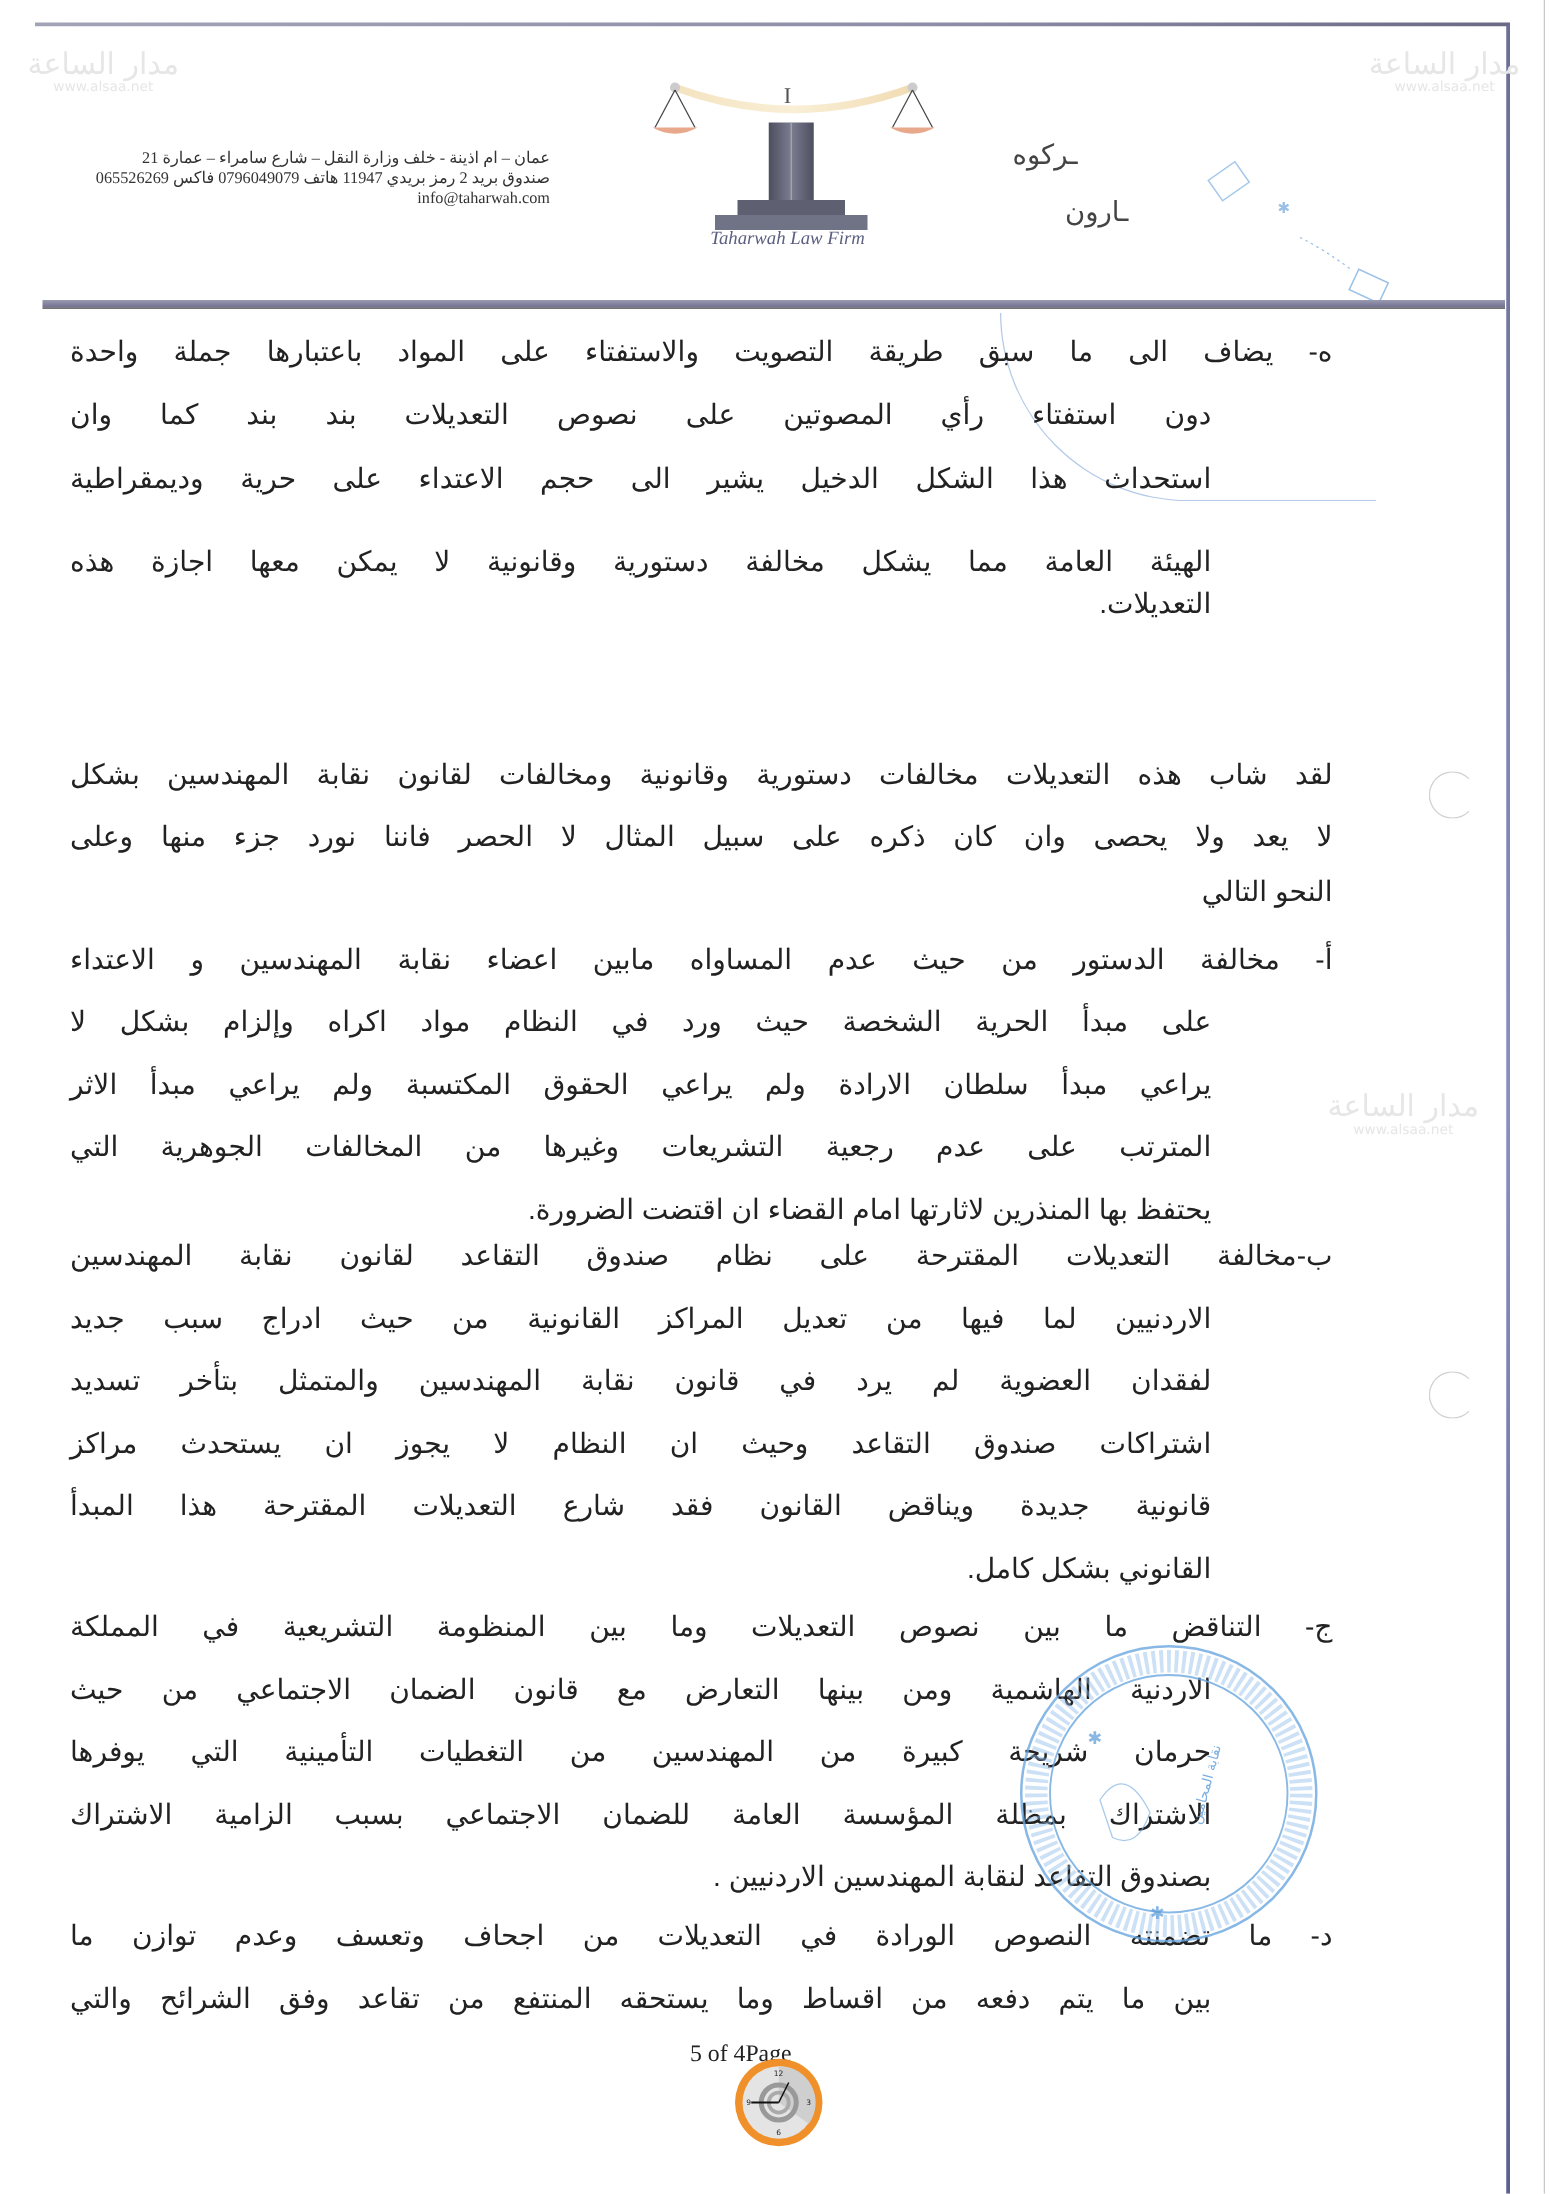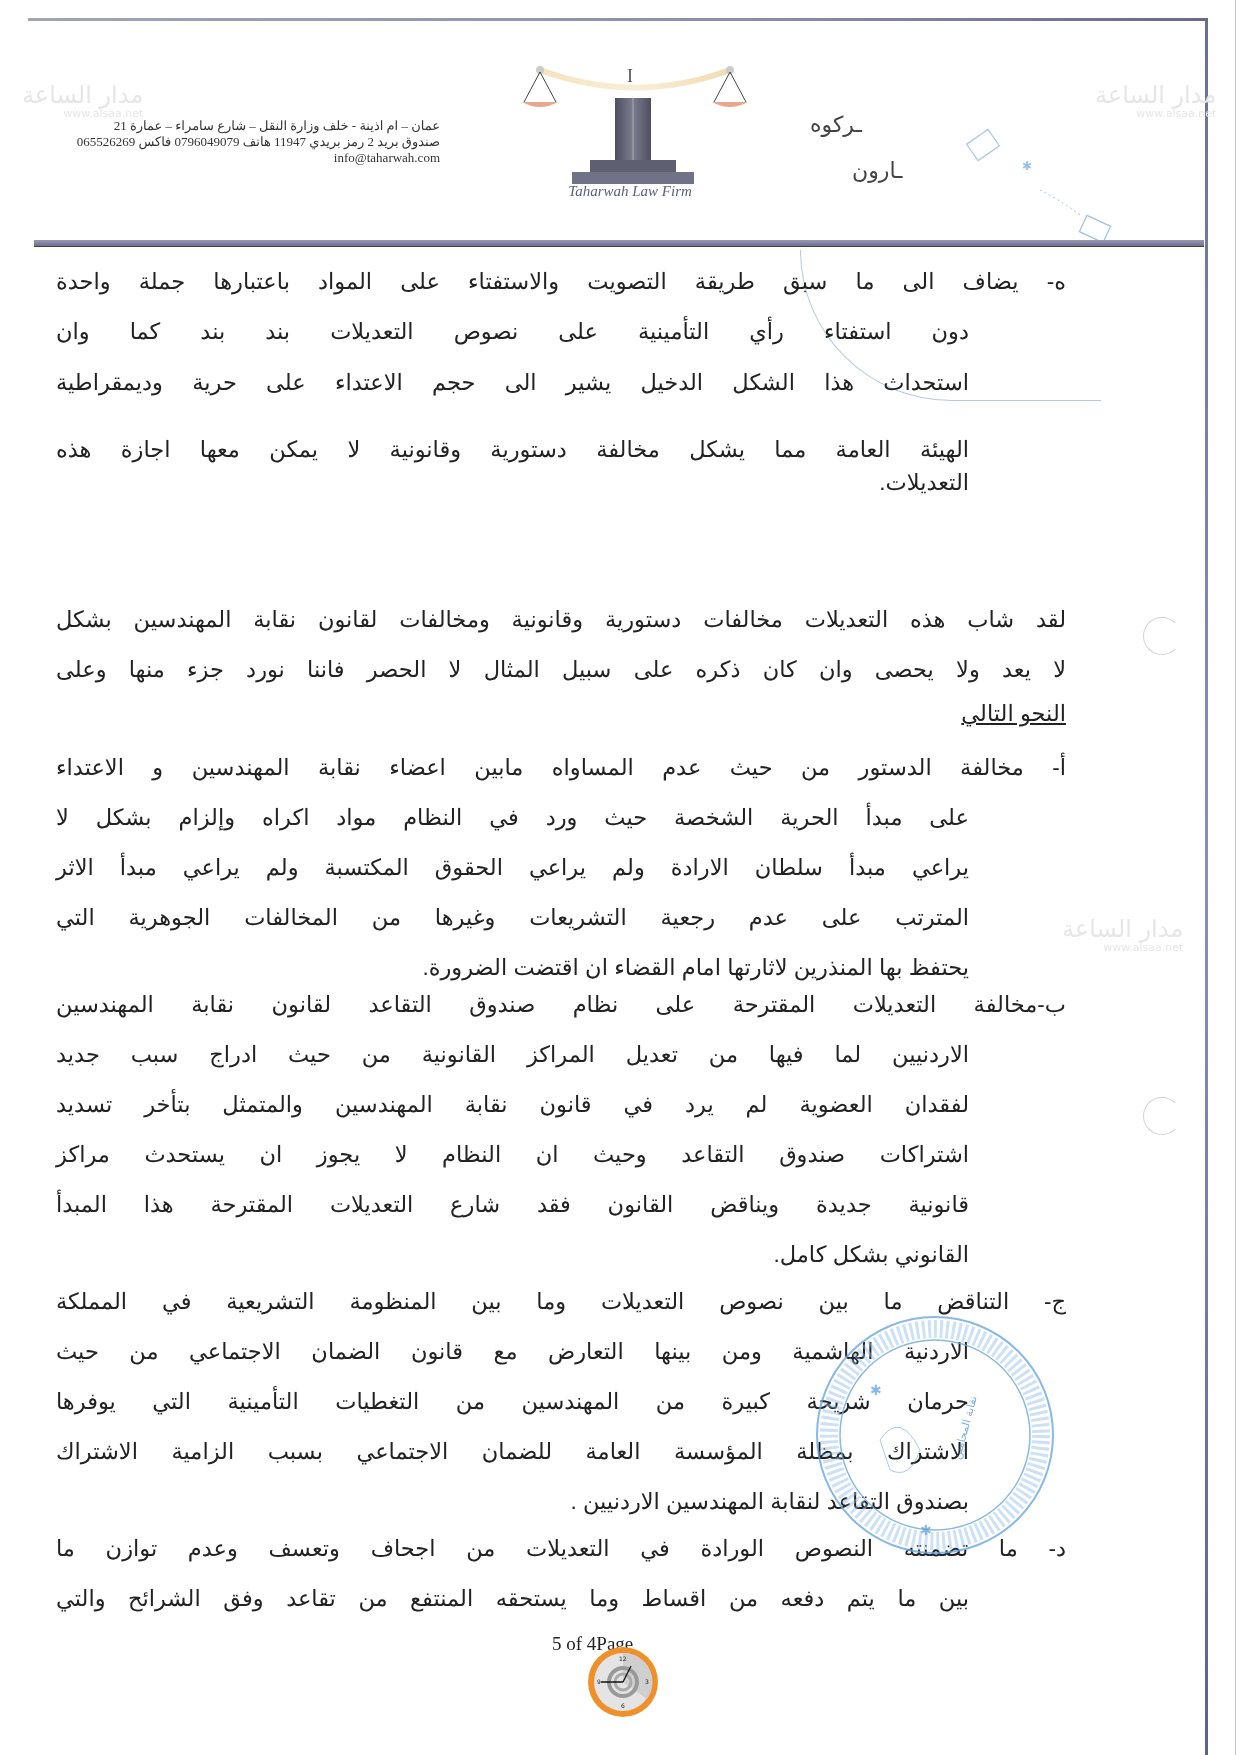--- a/index.html
+++ b/index.html
@@ -1,21 +1,21 @@
 <!DOCTYPE html>
 <html><head>
   <meta charset="utf-8">
   <style>
     html, body { margin: 0; padding: 0; background: #ffffff; }
     body { width: 1241px; height: 1755px; position: relative; overflow: hidden; font-family: "DejaVu Sans", sans-serif; color: #1a1a1a; }
     .page-frame-right { position: absolute; left: 1205px; top: 20px; width: 3px; height: 1735px; background: linear-gradient(to bottom, #6b6f95, #8a8fc0, #5c6090); }
     .page-frame-right2 { position: absolute; left: 1235px; top: 0; width: 1px; height: 1755px; background: #c8c8c8; }
     .top-rule { position: absolute; left: 28px; top: 18px; width: 1180px; height: 3px; background: linear-gradient(to right, #a3a3b8, #8e8ea8 60%, #6a6a85); }
     .header-rule { position: absolute; left: 34px; top: 240px; width: 1170px; height: 6px; background: linear-gradient(to bottom, #9a9ab2, #707090); border-bottom: 1px solid #444; }
-    .watermark { position: absolute; color: #e6e6e6; text-align: right; line-height: 1.1; font-family: "DejaVu Sans", sans-serif; margin-top: 44px; }
+    .watermark { position: absolute; color: #e6e6e6; text-align: center; line-height: 1.1; font-family: "DejaVu Sans", sans-serif; }
     .watermark .wm-ar { font-size: 24px; letter-spacing: 1px; }
     .watermark .wm-url { font-size: 11px; }
     .address { position: absolute; left: 40px; top: 118px; width: 400px; text-align: right; font-family: "Liberation Serif", serif; font-size: 13px; line-height: 16px; color: #333; direction: rtl; }
     .address .email { direction: ltr; }
     .logo { position: absolute; left: 520px; top: 60px; width: 230px; height: 150px; }
     .logo-caption { position: absolute; left: 480px; top: 183px; width: 300px; text-align: center; font-family: "Liberation Serif", serif; font-style: italic; font-size: 15px; color: #5b5f80; }
     .firm-ar { position: absolute; left: 800px; top: 112px; font-family: "DejaVu Sans", sans-serif; font-size: 22px; color: #444; direction: rtl; }
     .firm-ar .l1 { position: absolute; left: 10px; top: 0; white-space: nowrap; }
     .firm-ar .l2 { position: absolute; left: 52px; top: 46px; white-space: nowrap; }
     .stamp-top { position: absolute; left: 960px; top: 120px; width: 240px; height: 130px; }
@@ -102,28 +102,28 @@
 <div class="header-rule"></div>
 
 <div class="blue-arc"></div>
 
 <div class="side-circle" style="left:1143px;top:617px;"></div>
 <div class="side-circle" style="left:1143px;top:1097px;"></div>
 
 <div class="body-text" style="top:0;height:1755px;">
 
   <div class="line full" style="top:268px;">ه- يضاف الى ما سبق طريقة التصويت والاستفتاء على المواد باعتبارها جملة واحدة</div>
-  <div class="line full-indent" style="top:318px;">دون استفتاء رأي التأمينية على نصوص التعديلات بند بند كما وان</div>
+  <div class="line full-indent" style="top:318px;">دون استفتاء رأي المصوتين على نصوص التعديلات بند بند كما وان</div>
   <div class="line full-indent" style="top:369px;">استحداث هذا الشكل الدخيل يشير الى حجم الاعتداء على حرية وديمقراطية</div>
   <div class="line full-indent" style="top:436px;">الهيئة العامة مما يشكل مخالفة دستورية وقانونية لا يمكن معها اجازة هذه</div>
   <div class="line indent" style="top:469px;">التعديلات.</div>
 
   <div class="line full" style="top:606px;">لقد شاب هذه التعديلات مخالفات دستورية وقانونية ومخالفات لقانون نقابة المهندسين بشكل</div>
   <div class="line full" style="top:656px;">لا يعد ولا يحصى وان كان ذكره على سبيل المثال لا الحصر فاننا نورد جزء منها وعلى</div>
-  <div class="line" style="top:700px;text-decoration:underline;">النحو التالي</div>
+  <div class="line" style="top:700px;">النحو التالي</div>
 
   <div class="line full" style="top:754px;">أ- مخالفة الدستور من حيث عدم المساواه مابين اعضاء نقابة المهندسين و الاعتداء</div>
   <div class="line full-indent" style="top:804px;">على مبدأ الحرية الشخصة حيث ورد في النظام مواد اكراه وإلزام بشكل لا</div>
   <div class="line full-indent" style="top:854px;">يراعي مبدأ سلطان الارادة ولم يراعي الحقوق المكتسبة ولم يراعي مبدأ الاثر</div>
   <div class="line full-indent" style="top:904px;">المترتب على عدم رجعية التشريعات وغيرها من المخالفات الجوهرية التي</div>
   <div class="line indent" style="top:954px;">يحتفظ بها المنذرين لاثارتها امام القضاء ان اقتضت الضرورة.</div>
 
   <div class="line full" style="top:991px;">ب-مخالفة التعديلات المقترحة على نظام صندوق التقاعد لقانون نقابة المهندسين</div>
   <div class="line full-indent" style="top:1041px;">الاردنيين لما فيها من تعديل المراكز القانونية من حيث ادراج سبب جديد</div>
   <div class="line full-indent" style="top:1091px;">لفقدان العضوية لم يرد في قانون نقابة المهندسين والمتمثل بتأخر تسديد</div>

